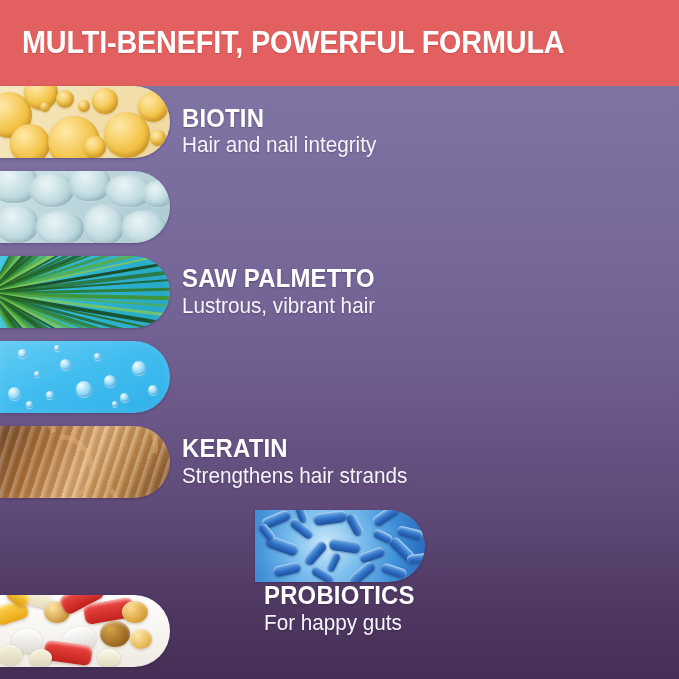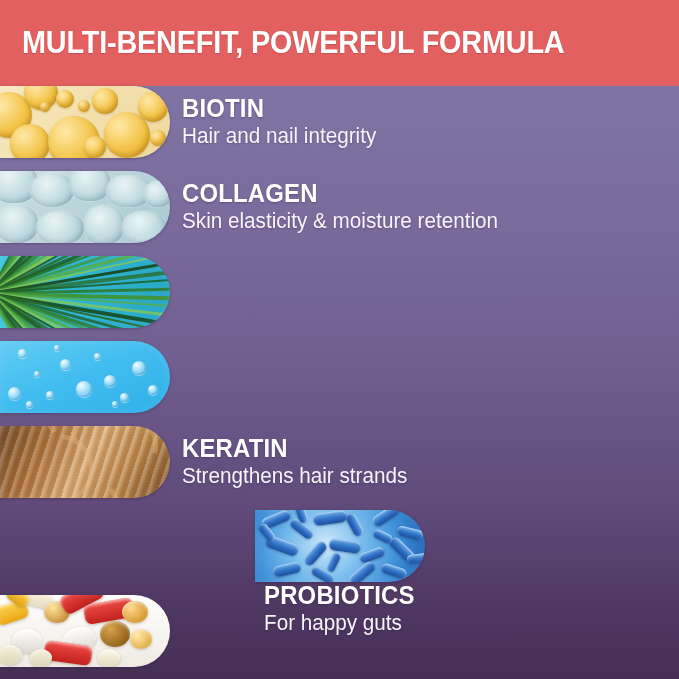--- a/index.html
+++ b/index.html
@@ -174,21 +174,21 @@
 <body>
 
 <div id="infographic">
 
   <div class="header-band">
     <div class="header-title">MULTI-BENEFIT, POWERFUL FORMULA</div>
   </div>
 
   <div class="rows">
 
-    <div class="row" style="top:0px;">
+    <div class="row" style="top:0px;align-items:flex-end;">
       <div class="swatch">
         <div class="texture tex-oil">
           <span class="bl" style="left:-14px;top:6px;width:46px;height:46px;"></span>
           <span class="bl" style="left:24px;top:-10px;width:34px;height:34px;"></span>
           <span class="bl" style="left:10px;top:38px;width:40px;height:40px;"></span>
           <span class="bl" style="left:48px;top:30px;width:52px;height:52px;"></span>
           <span class="bl" style="left:56px;top:4px;width:18px;height:18px;"></span>
           <span class="bl" style="left:78px;top:14px;width:12px;height:12px;"></span>
           <span class="bl" style="left:92px;top:2px;width:26px;height:26px;"></span>
           <span class="bl" style="left:104px;top:26px;width:46px;height:46px;"></span>
@@ -210,24 +210,20 @@
           <span class="bl" style="left:-10px;top:-8px;width:48px;height:40px;border-radius:45%;"></span>
           <span class="bl" style="left:30px;top:2px;width:44px;height:34px;border-radius:48%;"></span>
           <span class="bl" style="left:70px;top:-6px;width:40px;height:36px;border-radius:42%;"></span>
           <span class="bl" style="left:106px;top:4px;width:46px;height:32px;border-radius:46%;"></span>
           <span class="bl" style="left:-4px;top:34px;width:42px;height:38px;border-radius:44%;"></span>
           <span class="bl" style="left:36px;top:40px;width:48px;height:34px;border-radius:48%;"></span>
           <span class="bl" style="left:84px;top:34px;width:40px;height:40px;border-radius:45%;"></span>
           <span class="bl" style="left:122px;top:40px;width:44px;height:34px;border-radius:46%;"></span>
           <span class="bl" style="left:144px;top:10px;width:28px;height:26px;border-radius:45%;"></span>
         </div>
-      </div>
-      <div class="text-block">
-        <div class="ing-title">COLLAGEN</div>
-        <div class="ing-sub">Skin elasticity &amp; moisture retention</div>
       </div>
     </div>
 
     <div class="row" style="top:170px;">
       <div class="swatch">
         <div class="texture tex-palm" id="palm-rays">
             <span class="ray" style="transform: rotate(-62deg); background: rgb(29, 92, 34); height: 2px; opacity: 0.78;"></span>
             <span class="ray" style="transform: rotate(-59.24deg); background: rgb(45, 122, 44); height: 3px; opacity: 0.84;"></span>
             <span class="ray" style="transform: rotate(-56.49deg); background: rgb(63, 148, 55); height: 4px; opacity: 0.89;"></span>
             <span class="ray" style="transform: rotate(-53.73deg); background: rgb(86, 173, 68); height: 2px; opacity: 0.95;"></span>
@@ -268,20 +264,24 @@
             <span class="ray" style="transform: rotate(42.71deg); background: rgb(86, 173, 68); height: 4px; opacity: 0.89;"></span>
             <span class="ray" style="transform: rotate(45.47deg); background: rgb(127, 198, 90); height: 2px; opacity: 0.95;"></span>
             <span class="ray" style="transform: rotate(48.22deg); background: rgb(24, 73, 29); height: 3px; opacity: 0.78;"></span>
             <span class="ray" style="transform: rotate(50.98deg); background: rgb(42, 107, 39); height: 4px; opacity: 0.84;"></span>
             <span class="ray" style="transform: rotate(53.73deg); background: rgb(29, 92, 34); height: 2px; opacity: 0.89;"></span>
             <span class="ray" style="transform: rotate(56.49deg); background: rgb(45, 122, 44); height: 3px; opacity: 0.95;"></span>
             <span class="ray" style="transform: rotate(59.24deg); background: rgb(63, 148, 55); height: 4px; opacity: 0.78;"></span>
             <span class="ray" style="transform: rotate(62deg); background: rgb(86, 173, 68); height: 2px; opacity: 0.84;"></span>
           </div>
       </div>
+      <div class="text-block">
+        <div class="ing-title">SAW PALMETTO</div>
+        <div class="ing-sub">Lustrous, vibrant hair</div>
+      </div>
     </div>
 
     <div class="row" style="top:255px;">
       <div class="swatch">
         <div class="texture tex-water">
           <span class="bl" style="left:18px;top:8px;width:9px;height:9px;"></span>
           <span class="bl" style="left:34px;top:30px;width:6px;height:6px;"></span>
           <span class="bl" style="left:8px;top:46px;width:13px;height:13px;"></span>
           <span class="bl" style="left:46px;top:50px;width:8px;height:8px;"></span>
           <span class="bl" style="left:60px;top:18px;width:11px;height:11px;"></span>

